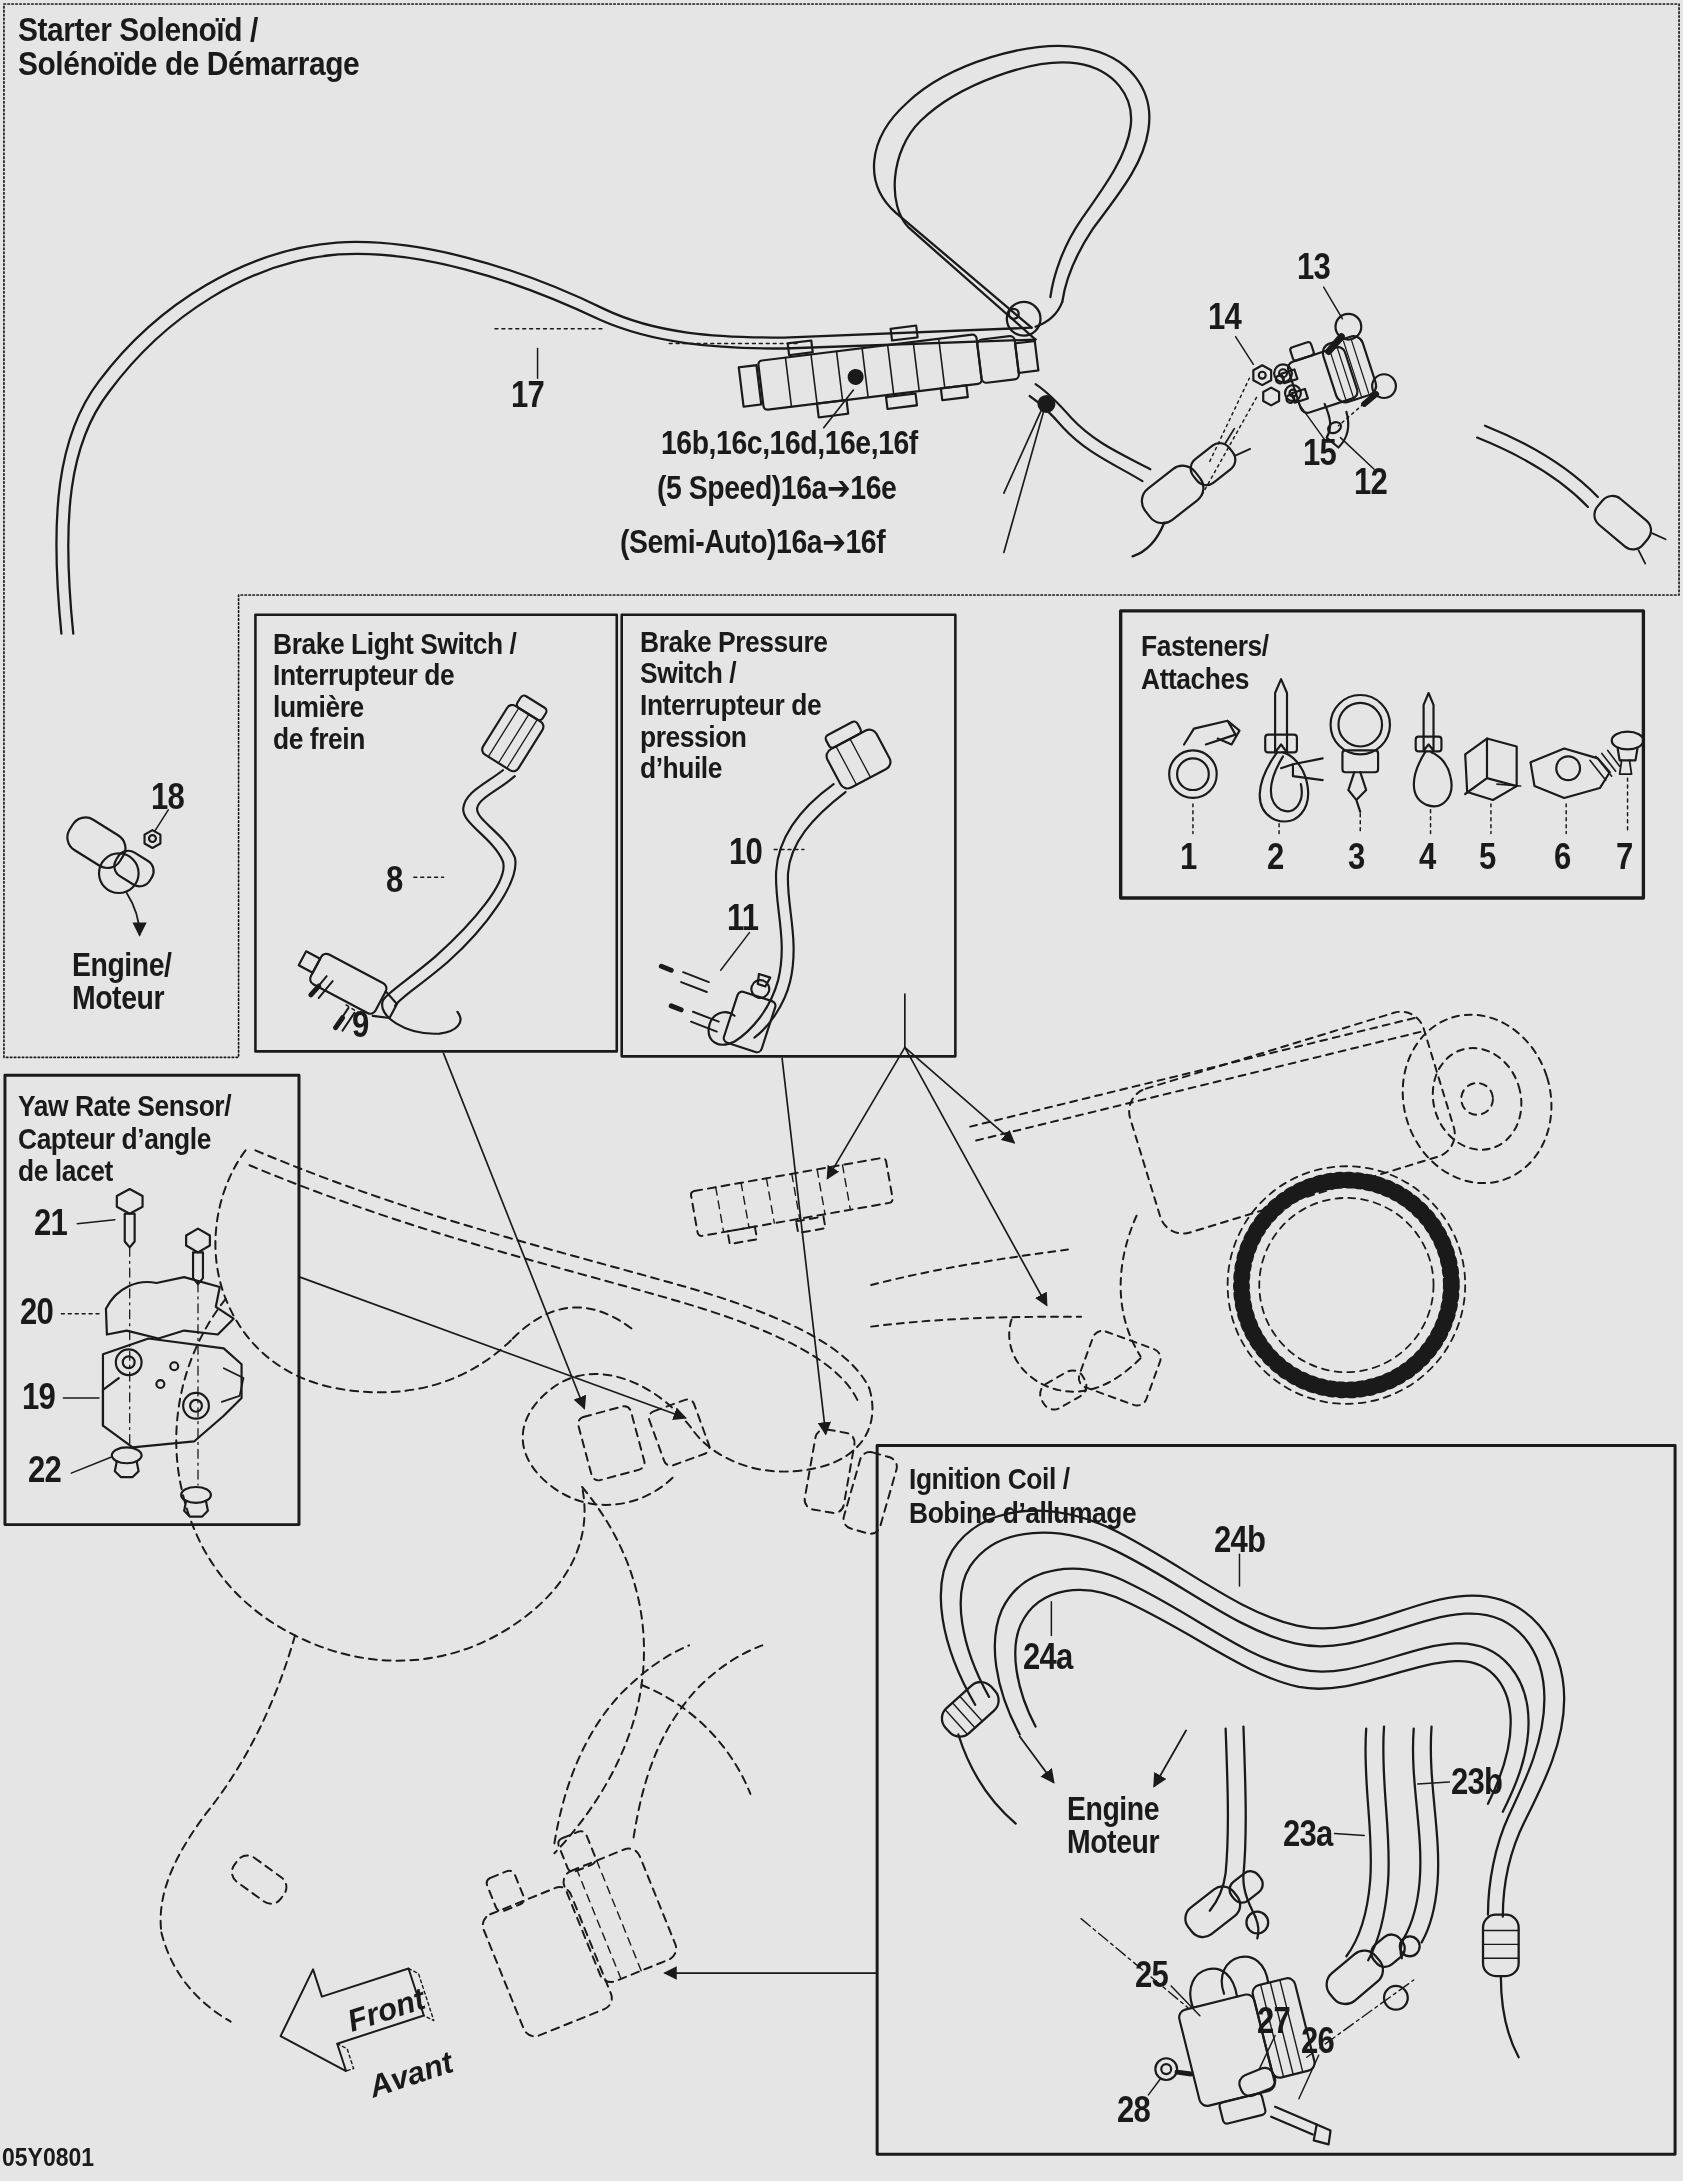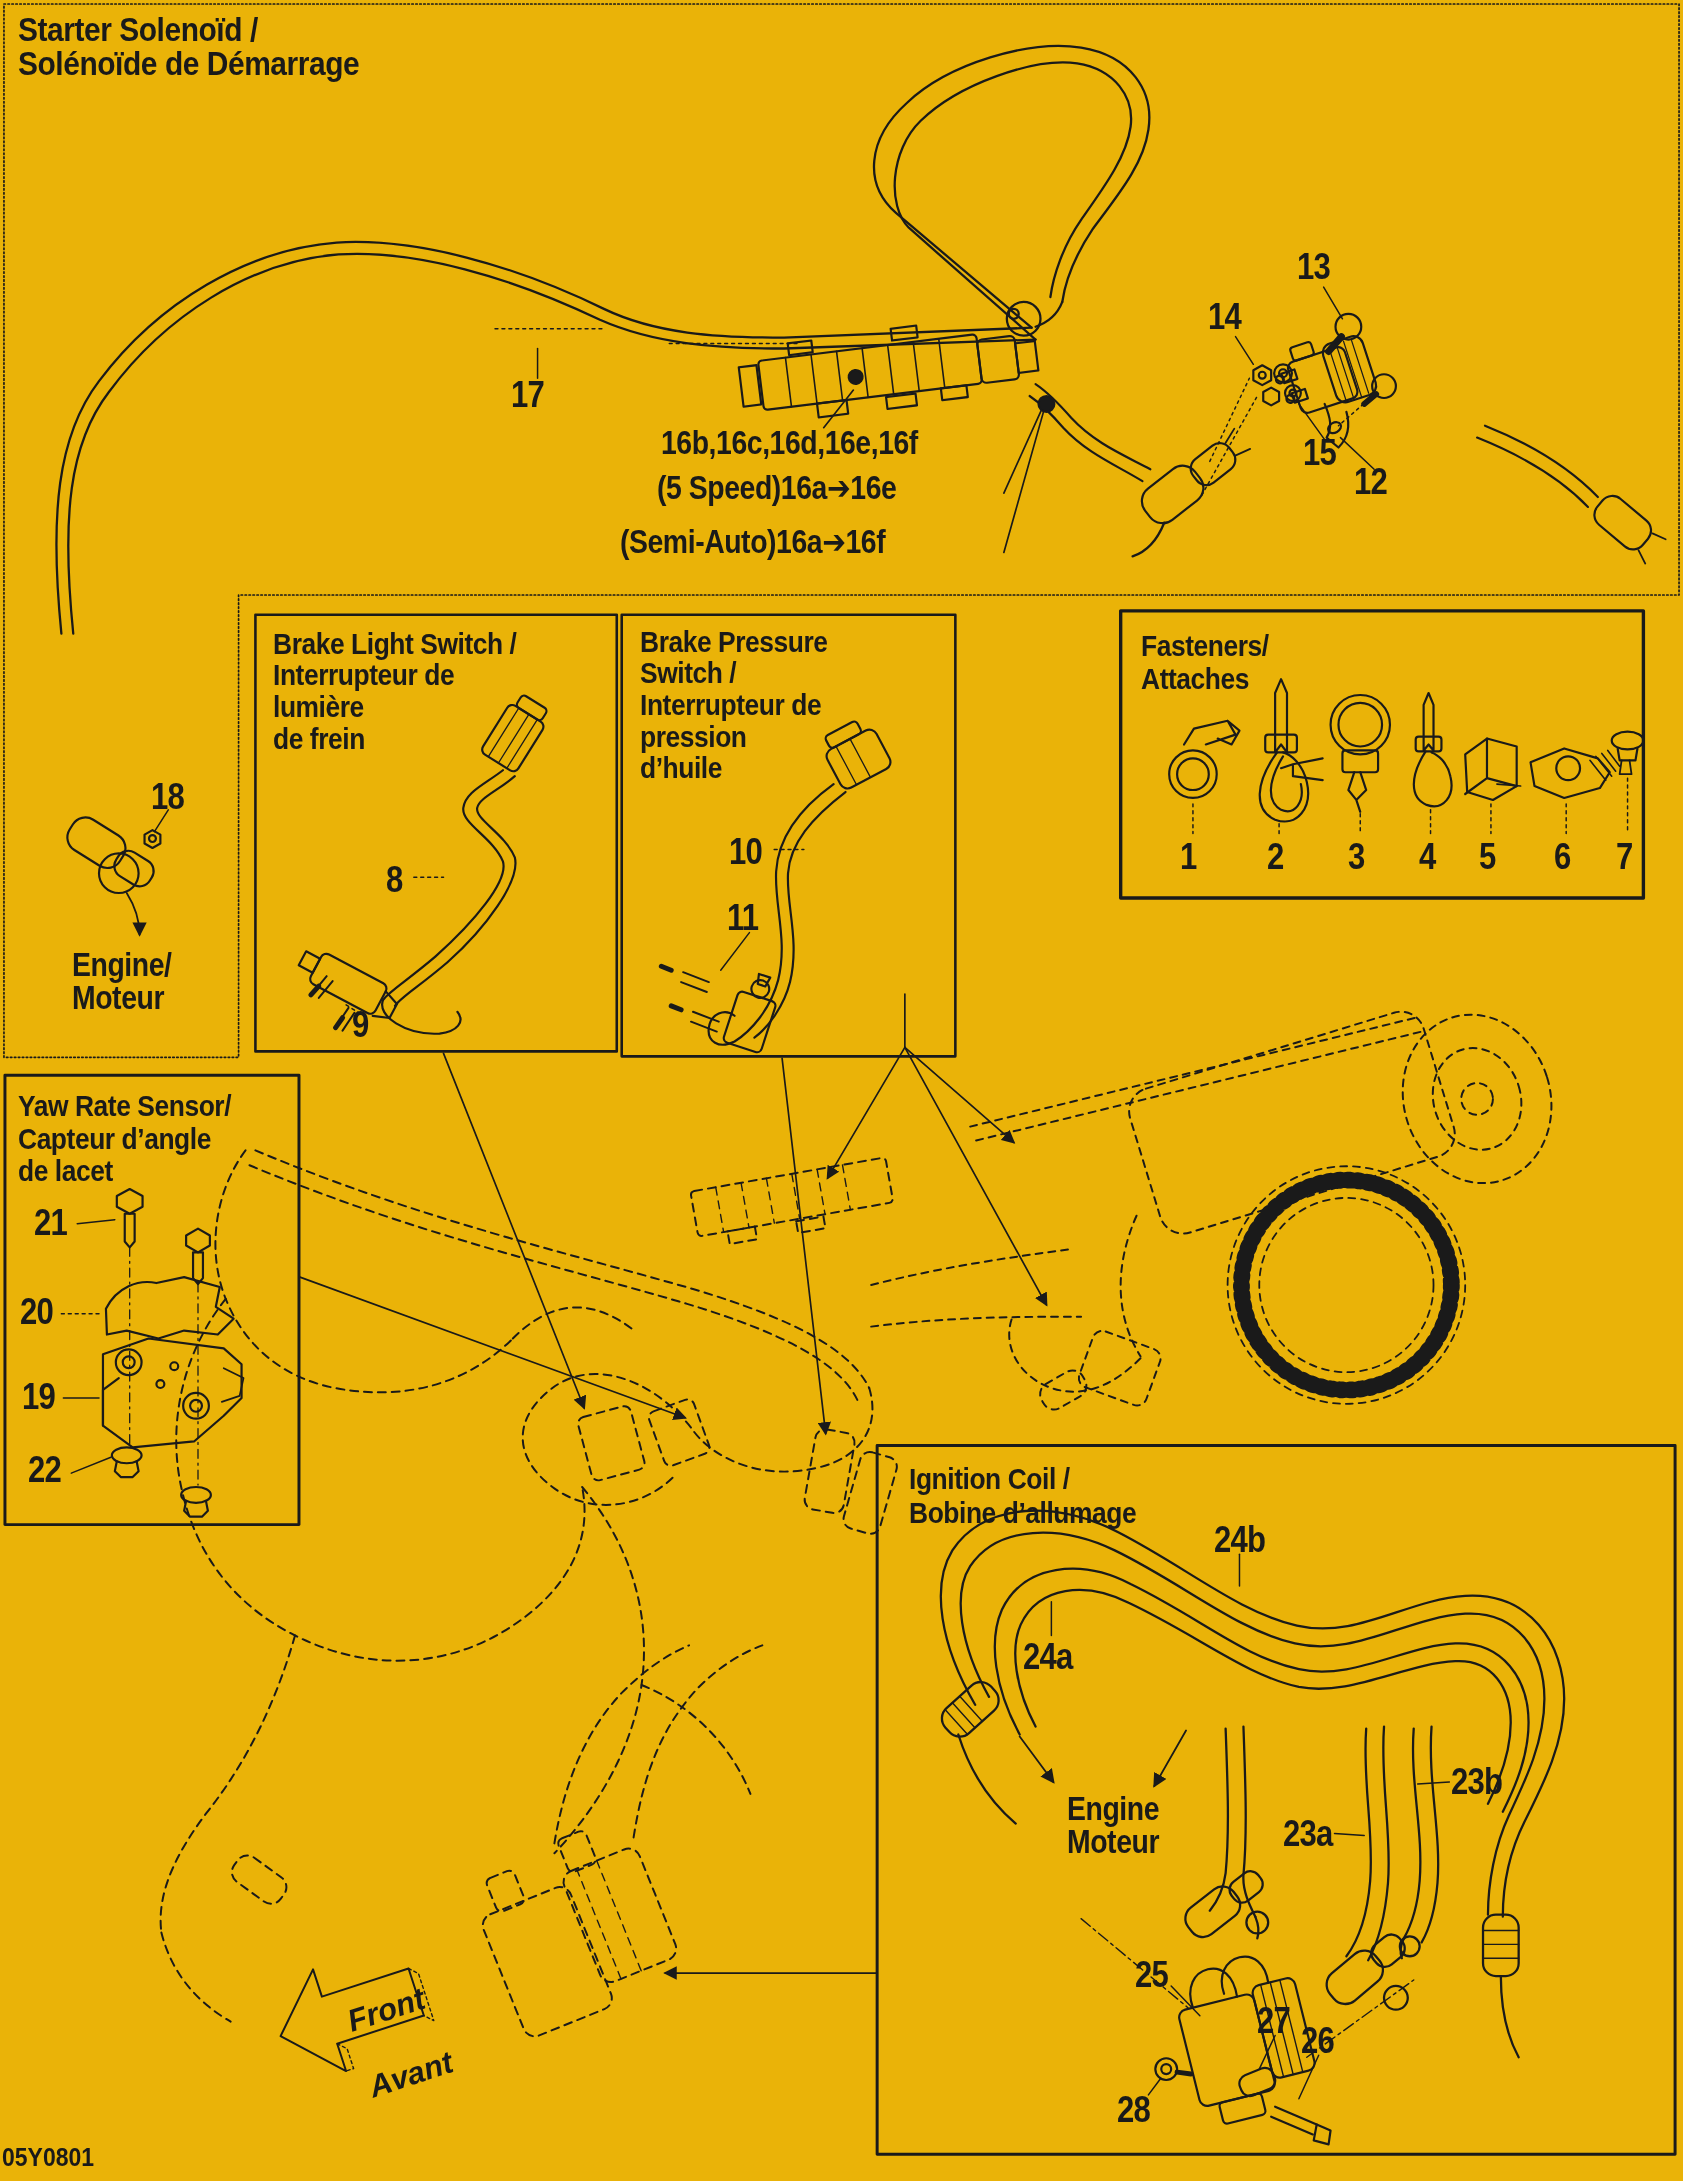--- a/index.html
+++ b/index.html
@@ -1,16 +1,16 @@
 <!DOCTYPE html>
 <html><head>
 <meta charset="utf-8">
 <style>
   html,body{margin:0;padding:0;background:#9a9a9a;}
-  .page{position:relative;width:1683px;height:2181px;background:#eab308;
+  .page{position:relative;width:1683px;height:2181px;background:#e5e5e5;
         font-family:"Liberation Sans","DejaVu Sans",sans-serif;color:#1a1a1a;overflow:hidden;}
   .page svg{position:absolute;left:0;top:0;}
   .lbl{position:absolute;white-space:pre;transform-origin:left top;line-height:1.04;}
   .ttl{font-size:34px;font-weight:700;letter-spacing:-0.5px;transform:scaleX(.88);}
   .bt {font-size:30px;font-weight:700;letter-spacing:-0.5px;transform:scaleX(.88);}
   .num{font-size:37px;font-weight:700;letter-spacing:-1px;transform:scaleX(.84);}
   .mid{font-size:33px;font-weight:700;letter-spacing:-0.5px;transform:scaleX(.86);}
   .code{font-size:25px;font-weight:700;transform:scaleX(.92);}
   .frt{font-size:31px;font-weight:700;font-style:italic;line-height:1.15;}
 </style>

